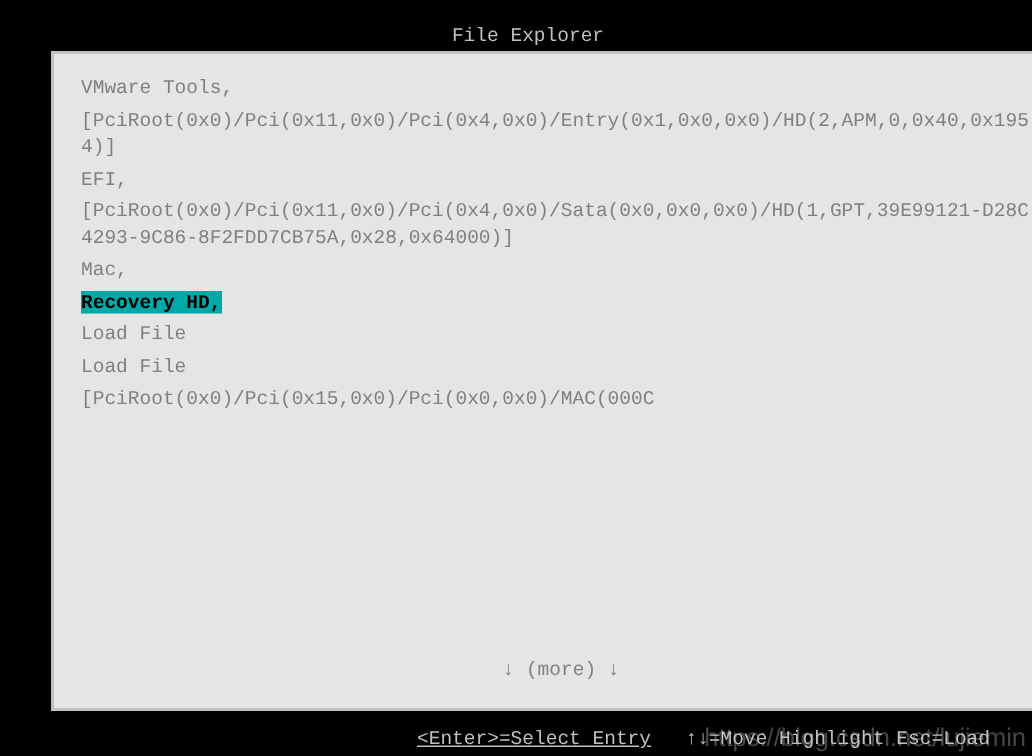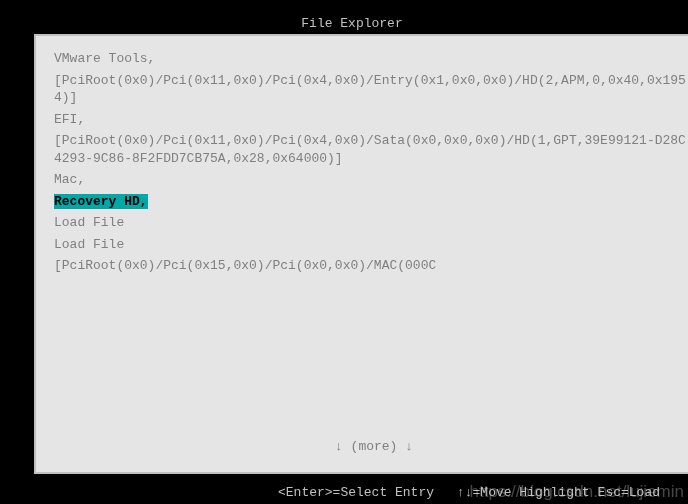--- a/index.html
+++ b/index.html
@@ -60,20 +60,21 @@
       right: 0;
       color: #c0c0c0;
       display: flex;
       justify-content: flex-end;
       padding: 0 28px;
     }
     .footer .center {
       position: absolute;
       left: 50%;
       transform: translateX(-50%);
+      text-decoration: underline;
     }
     .watermark {
       position: absolute;
       bottom: 6px;
       right: 8px;
       color: rgba(200,200,200,0.35);
       font-family: Arial, sans-serif;
       font-size: 17px;
     }
   </style>

